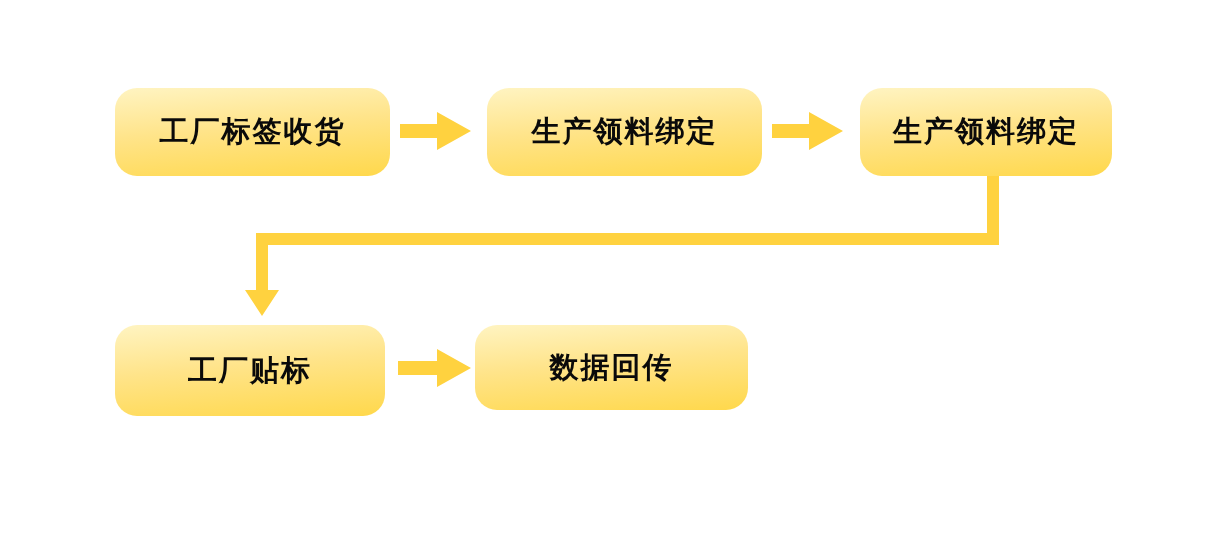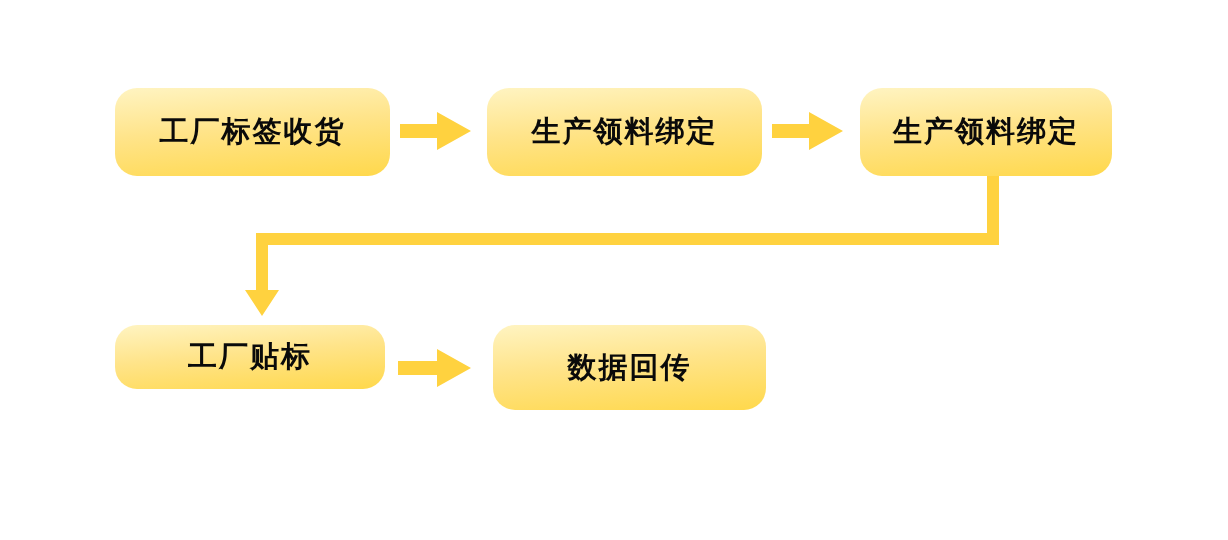--- a/index.html
+++ b/index.html
@@ -28,22 +28,22 @@
     background: linear-gradient(175deg, #FFF4C2 0%, #FFE48A 45%, #FFD84B 100%);
     color: #0a0a0a;
     font-weight: bold;
     font-size: 29px;
     letter-spacing: 2px;
     text-align: center;
   }
   .n1 { left: 115px; top: 88px;  width: 275px; height: 88px; }
   .n2 { left: 487px; top: 88px;  width: 275px; height: 88px; }
   .n3 { left: 860px; top: 88px;  width: 252px; height: 88px; }
-  .n4 { left: 115px; top: 325px; width: 270px; height: 64px; }
-  .n5 { left: 493px; top: 325px; width: 273px; height: 85px; }
+  .n4 { left: 115px; top: 325px; width: 270px; height: 91px; }
+  .n5 { left: 475px; top: 325px; width: 273px; height: 85px; }
   svg.connectors {
     position: absolute;
     left: 0;
     top: 0;
     width: 1228px;
     height: 540px;
     pointer-events: none;
   }
   .connector {
     fill: #FFD23F;

